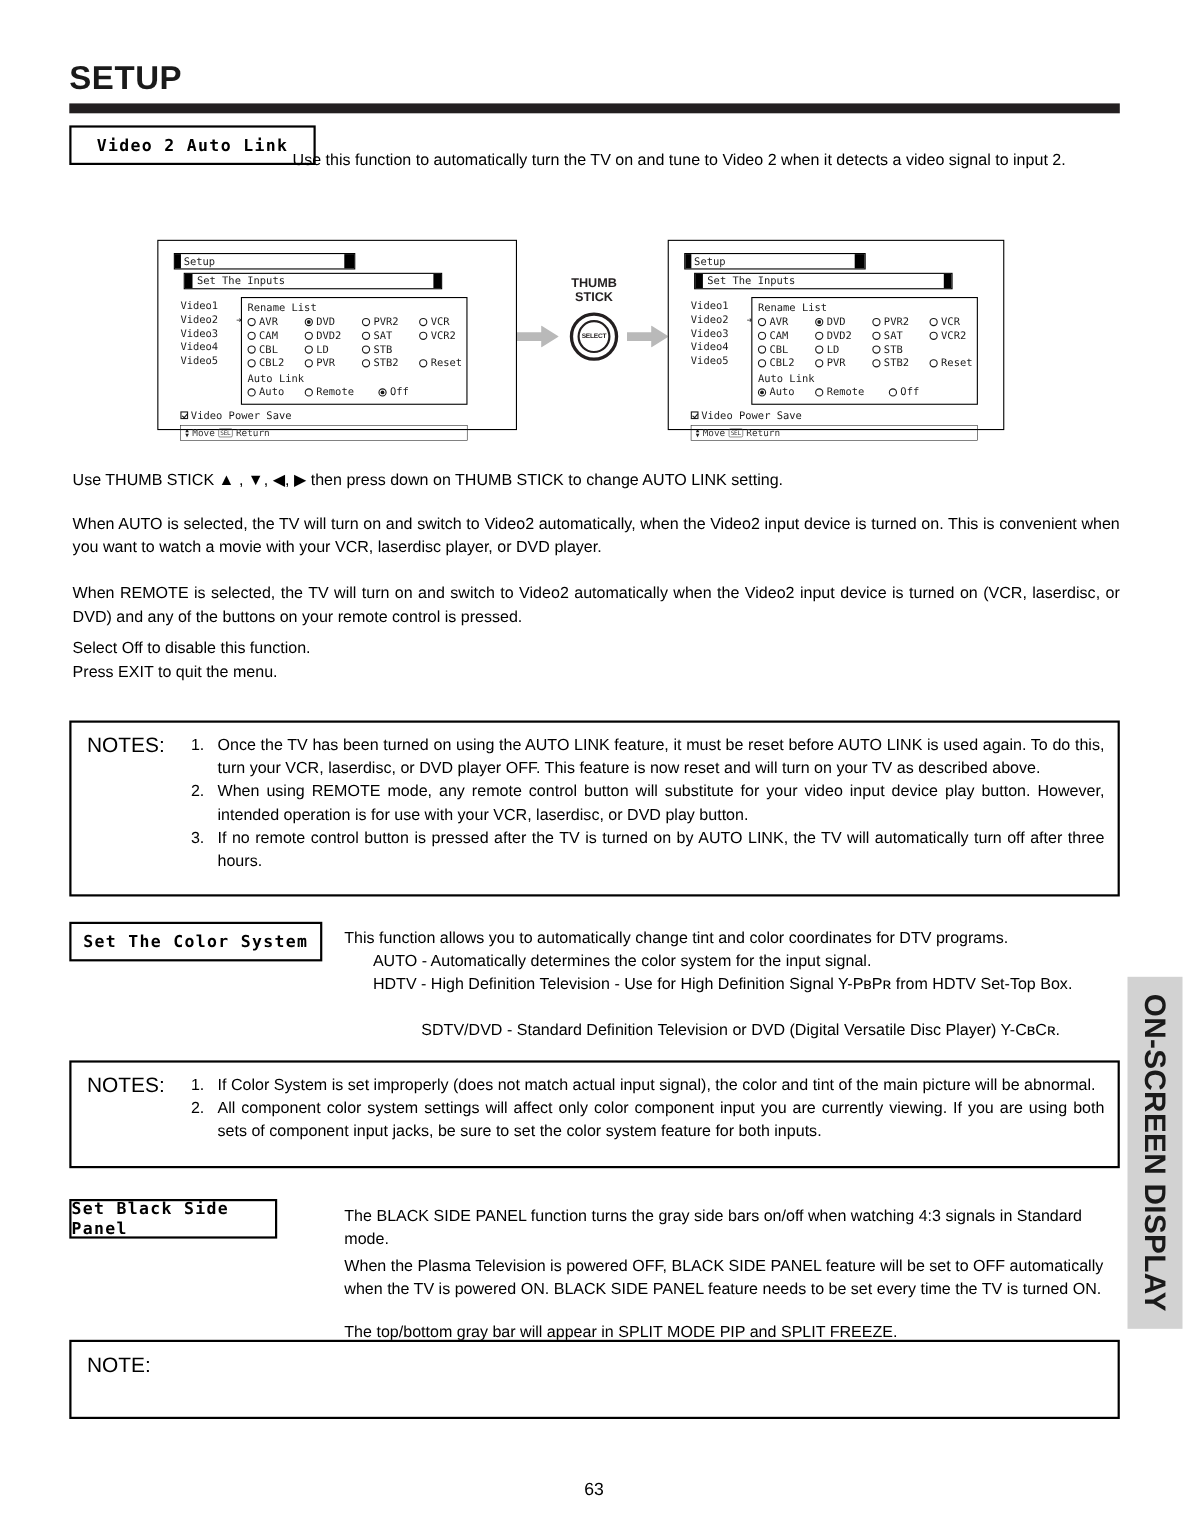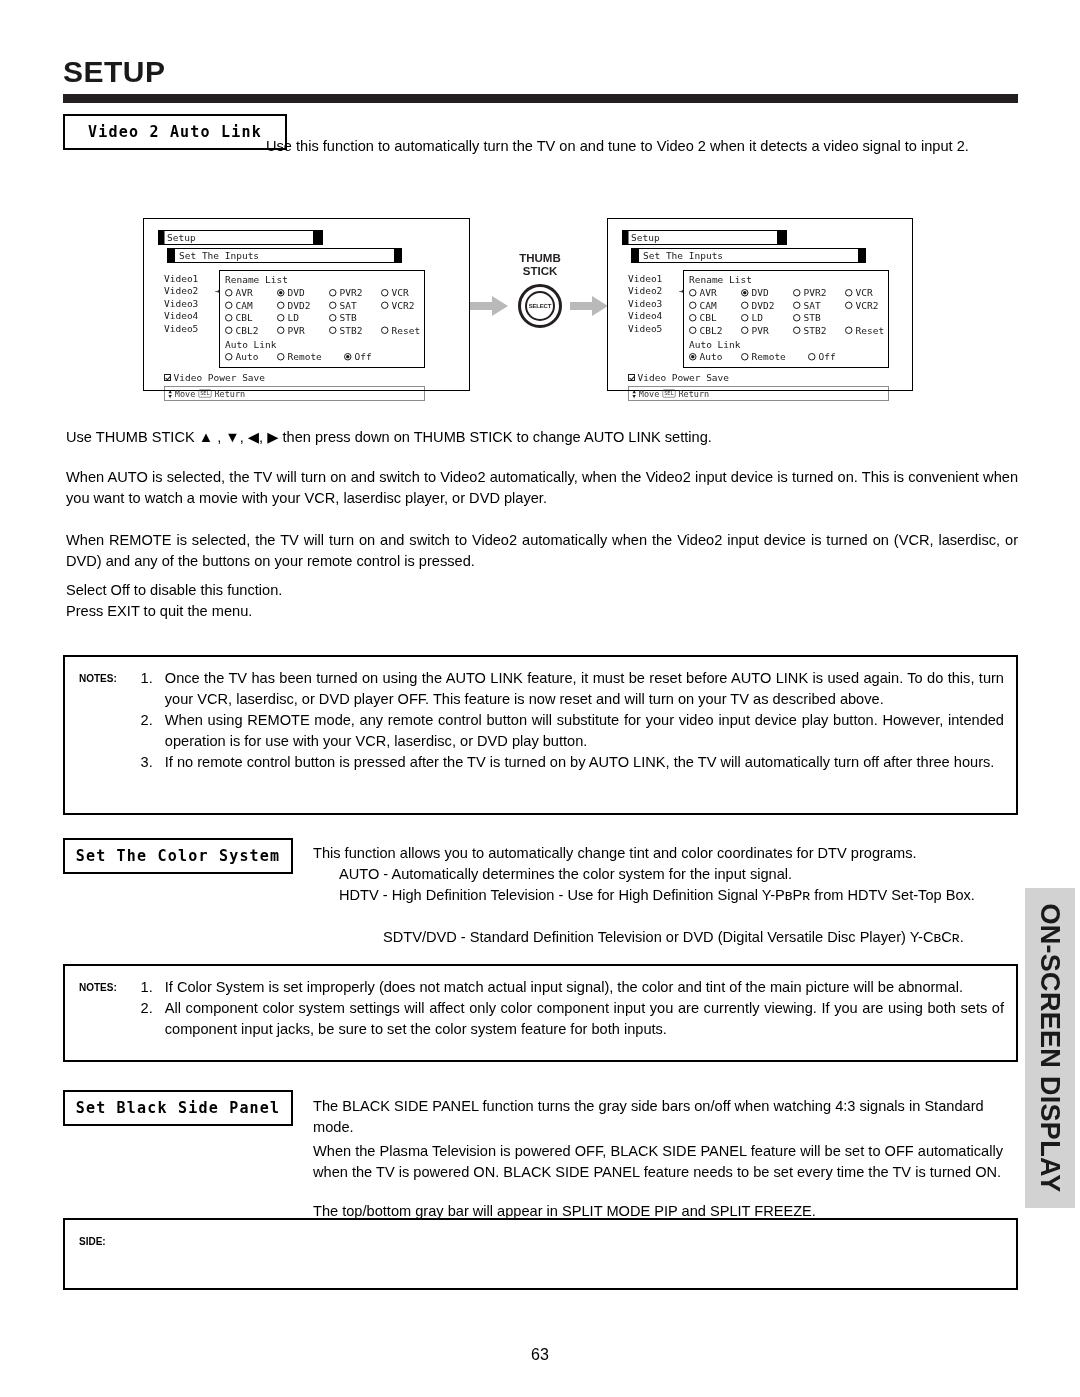--- a/index.html
+++ b/index.html
@@ -65,22 +65,22 @@
     position: absolute;
     border: 2.5px solid #000;
     box-sizing: border-box;
     background: #fff;
   }
   .notes-inner {
     display: flex;
     padding: 11px 12px 11px 14px;
   }
   .notes-label {
-    font-weight: bold;
-    font-size: 10px;
+    font-weight: normal;
+    font-size: 19px;
     line-height: 21px;
     flex: 0 0 auto;
     padding-right: 10px;
   }
   .notes-list {
     flex: 1 1 auto;
     margin: 0;
     padding: 0;
     list-style: none;
   }
@@ -746,31 +746,31 @@
         <span class="notes-text just">If Color System is set improperly (does not match actual input signal), the color and tint of the main picture will be abnormal.</span>
       </li>
       <li>
         <span class="notes-num">2.</span>
         <span class="notes-text just">All component color system settings will affect only color component input you are currently viewing.  If you are using both sets of component input jacks, be sure to set the color system feature for both inputs.</span>
       </li>
     </ul>
   </div>
 </div>
 
-<div class="osd-label-box" style="left:63px; top:1090px; width:230px; height:36px;">
+<div class="osd-label-box" style="left:63px; top:1090px; width:189px; height:36px;">
   <span>Set Black Side Panel</span>
 </div>
 
 <div class="para nojust" style="left:313px; top:1096px; width:705px;">The BLACK SIDE PANEL function turns the gray side bars on/off when watching 4:3 signals in Standard mode.</div>
 <div class="para nojust" style="left:313px; top:1141px; width:705px;">When the Plasma Television is powered OFF, BLACK SIDE PANEL feature will be set to OFF automatically when the TV is powered ON.  BLACK SIDE PANEL feature needs to be set every time the TV is turned ON.</div>
 <div class="para nojust" style="left:313px; top:1201px; width:705px;">The top/bottom gray bar will appear in SPLIT MODE PIP and SPLIT FREEZE.</div>
 
 <div class="notes-box" style="left:63px; top:1218px; width:955px; height:72px;">
   <div class="notes-inner">
-    <div class="notes-label" style="flex:0 0 78px;">SIDE:</div>
+    <div class="notes-label" style="flex:0 0 78px;">NOTE:</div>
   </div>
 </div>
 
 <div id="side-tab">
   <div id="side-tab-text">ON-SCREEN DISPLAY</div>
 </div>
 
 <div id="page-number">63</div>
 
 </body></html>

